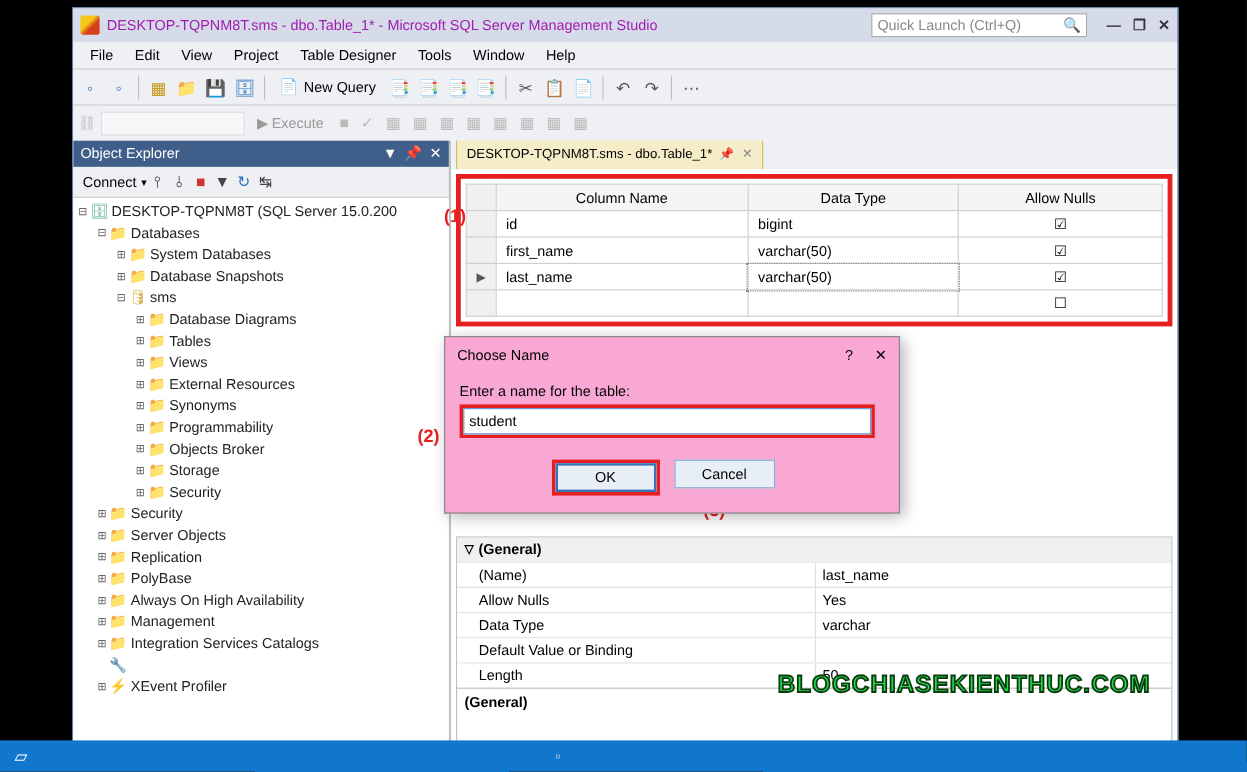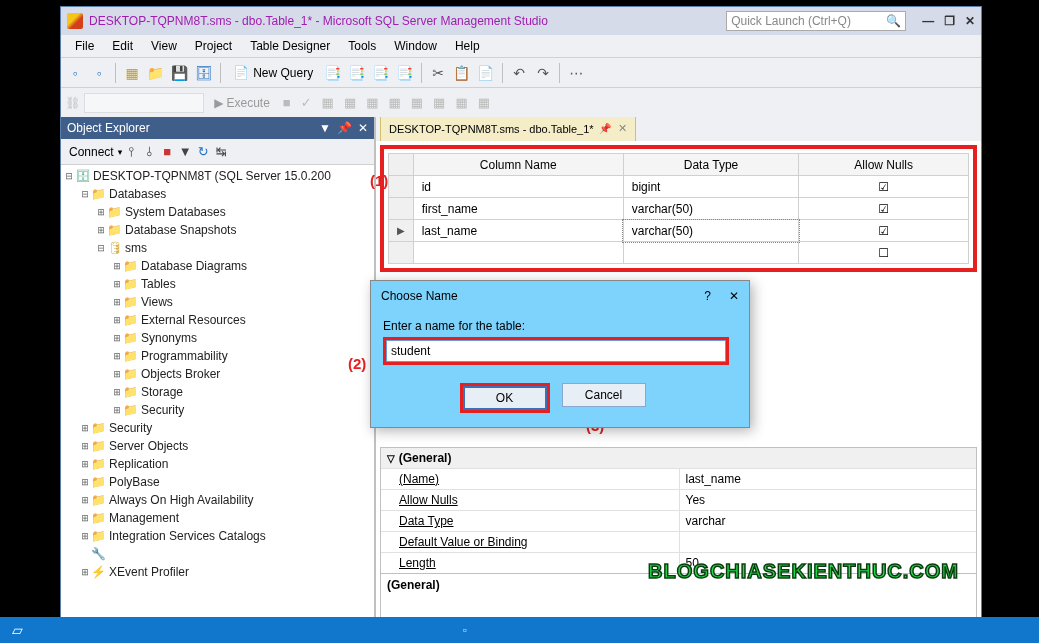--- a/index.html
+++ b/index.html
@@ -46,24 +46,24 @@
 .tab .cls { font-size: 11px; color: #888; }
 .grid-wrap { margin: 4px; border: 4px solid #e62020; padding: 4px; }
 .grid { width: 100%; border-collapse: collapse; }
 .grid th, .grid td { border: 1px solid #d0d0d0; padding: 3px 8px; text-align: left; height: 22px; font-size: 12px; background: #fff; }
 .grid th { background: #f5f5f5; font-weight: normal; text-align: center; }
 .grid .cb { text-align: center; }
 .grid .rh { width: 18px; background: #f0f0f0; text-align: center; font-size: 10px; color: #555; }
 .props { margin: 0 4px 4px 4px; border: 1px solid #c0c0c0; background: #fff; flex: 1; display: flex; flex-direction: column; }
 .props .pg-head { padding: 3px 6px; background: #f0f0f0; display: flex; align-items: center; gap: 4px; font-weight: bold; }
 .props .pg-row { display: flex; border-top: 1px solid #e0e0e0; }
-.props .pg-k { width: 50%; padding: 3px 18px; background: #fff; text-decoration: underline; }
+.props .pg-k { width: 50%; padding: 3px 18px; background: #fff; }
 .props .pg-v { width: 50%; padding: 3px 6px; background: #fff; border-left: 1px solid #e0e0e0; }
 .props .pg-foot { border-top: 1px solid #c0c0c0; padding: 4px 6px; font-weight: bold; }
-.dialog { position: absolute; top: 280px; left: 370px; width: 380px; background: #7dd3fc; border: 1px solid #888; box-shadow: 3px 3px 12px rgba(0,0,0,0.3); z-index: 100; }
+.dialog { position: absolute; top: 280px; left: 370px; width: 380px; background: #f9a8d4; border: 1px solid #888; box-shadow: 3px 3px 12px rgba(0,0,0,0.3); z-index: 100; }
 .dlg-title { height: 30px; display: flex; align-items: center; justify-content: space-between; padding: 0 10px; font-size: 12px; }
 .dlg-title .dx { display: flex; gap: 18px; font-size: 14px; }
 .dlg-body { padding: 8px 12px; }
 .dlg-body .lbl { margin-bottom: 4px; display: block; }
 .dlg-body .inp-wrap { border: 3px solid #e62020; display: inline-block; }
 .dlg-body input { width: 340px; height: 22px; border: 1px solid #6a9bd8; padding: 0 4px; outline: none; }
 .dlg-btns { display: flex; justify-content: center; gap: 12px; padding: 10px 27px 14px 12px; }
 .dlg-btns .ok-wrap { border: 3px solid #e62020; }
 .dlg-btns button { width: 84px; height: 24px; border: 1px solid #8aa8cf; background: #e8eef6; cursor: pointer; }
 .dlg-btns button.ok { border: 2px solid #3a72b8; }

